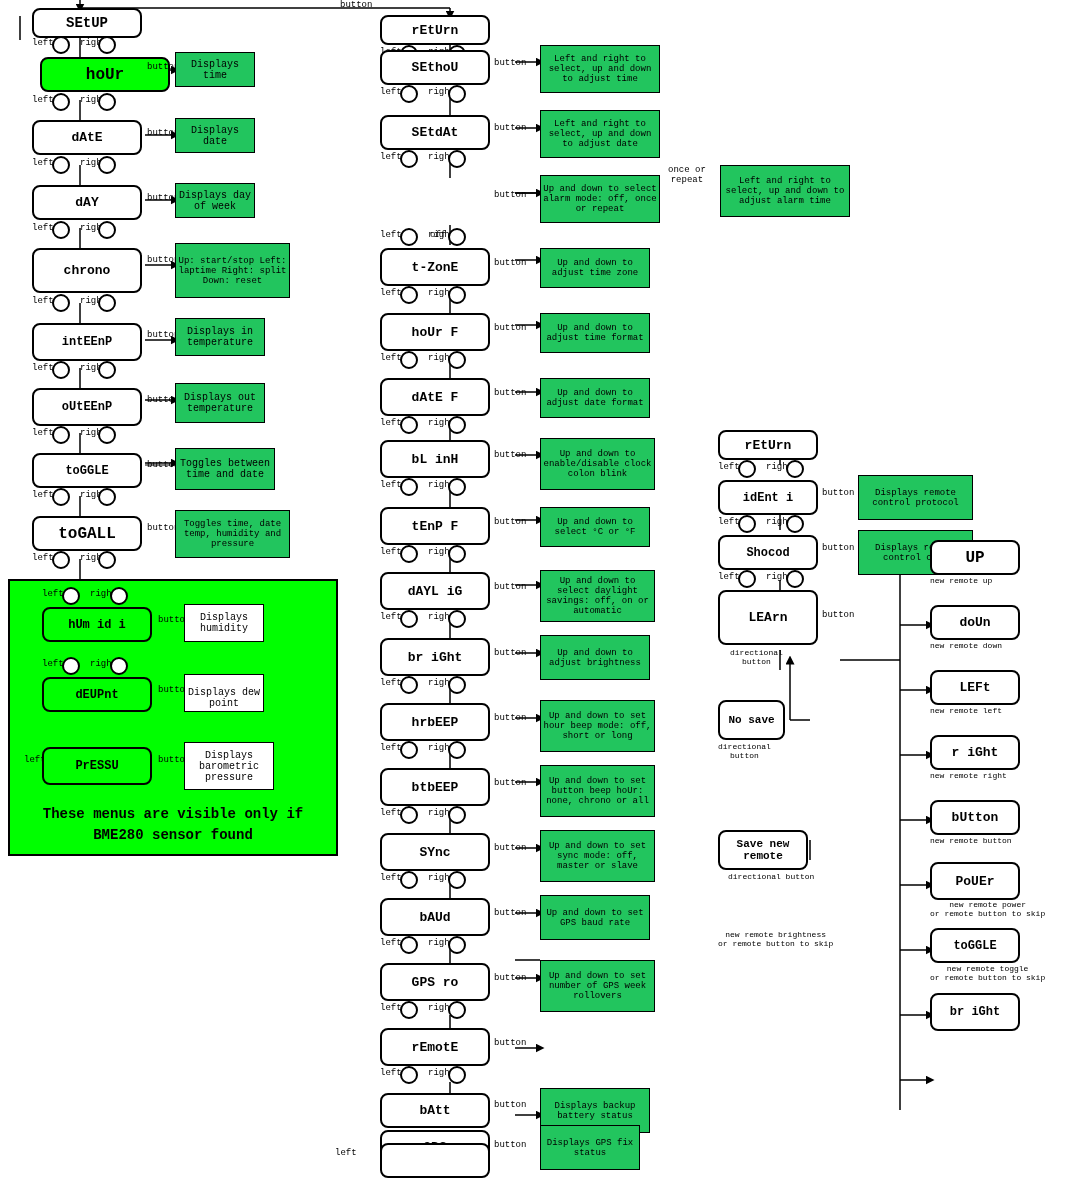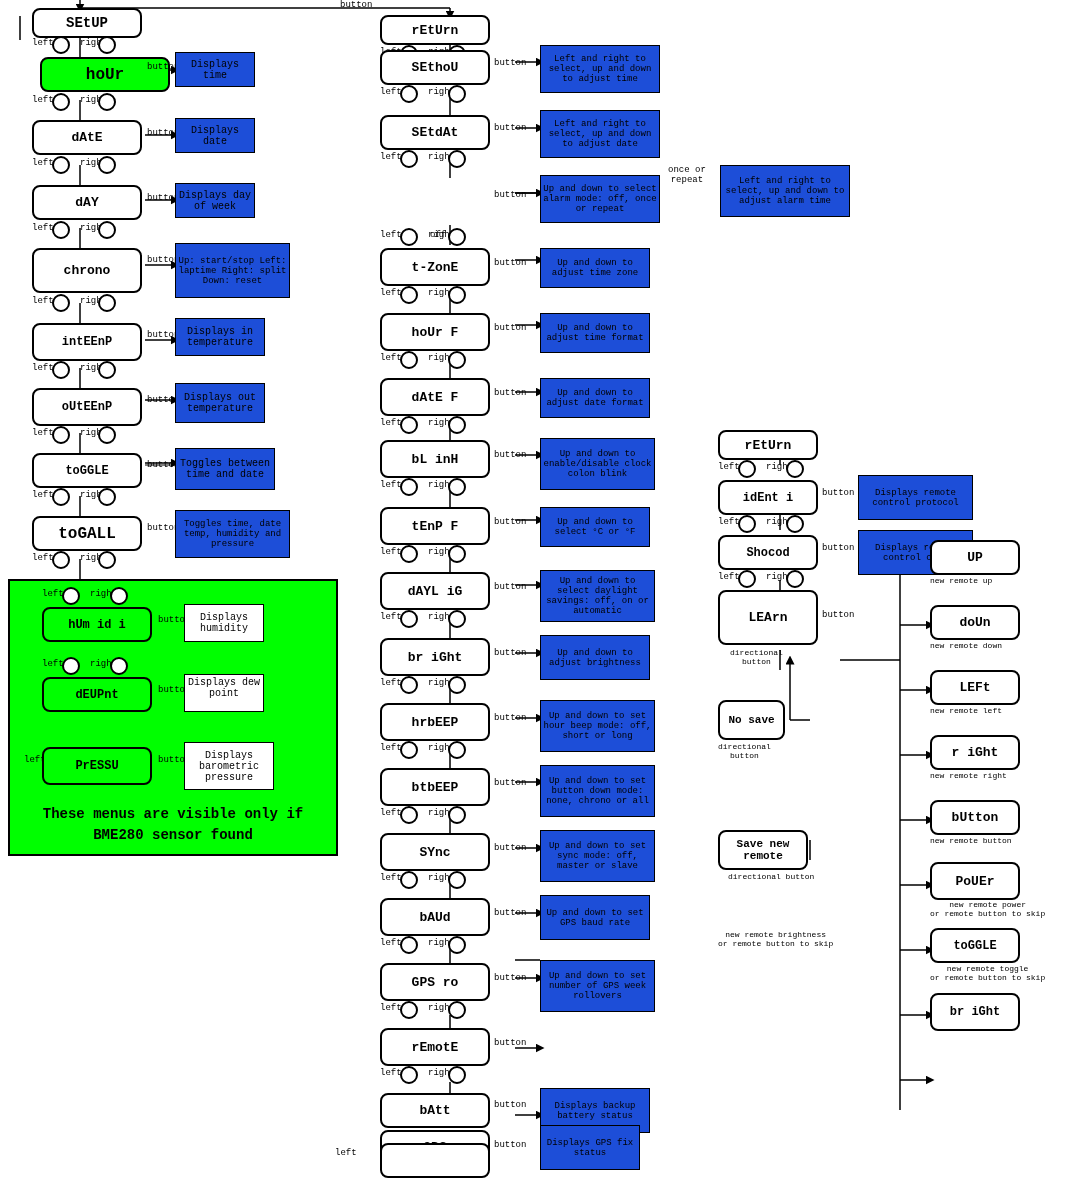--- a/index.html
+++ b/index.html
@@ -57,21 +57,21 @@
     .green-box {
       position: absolute;
       background: #00ff00;
       border: 2px solid #000;
       padding: 5px;
       text-align: center;
     }
     .description {
       position: absolute;
       border: 1.5px solid #000;
-      background: #1d4ed8;
+      background: #22c55e;
       font-size: 10px;
       text-align: center;
       display: flex;
       align-items: center;
       justify-content: center;
       padding: 2px;
     }
   </style>
 </head>
 <body>
@@ -310,21 +310,21 @@
 
   <div style="position:relative;height:65px;margin-bottom:5px">
     <div class="label" style="left:24px;top:0px;font-size:9px">left</div>
     <div style="position:absolute;left:44px;top:-2px;width:18px;height:18px;border:2px solid #000;border-radius:50%;background:#fff"></div>
     <div class="label" style="left:72px;top:0px;font-size:9px">right</div>
     <div style="position:absolute;left:92px;top:-2px;width:18px;height:18px;border:2px solid #000;border-radius:50%;background:#fff"></div>
     <div class="node rounded green-bg" style="left:24px;top:18px;width:110px;height:35px;font-size:12px">
       <span>dEUPnt</span>
     </div>
     <div class="label" style="left:140px;top:26px;font-size:9px">button</div>
-    <div class="description" style="left:166px;top:15px;width:80px;height:38px;font-size:10px;border:1.5px solid #000;background:#fff;display:flex;align-items:flex-start;justify-content:center">
+    <div class="description" style="left:166px;top:15px;width:80px;height:38px;font-size:10px;border:1.5px solid #000;background:#fff;display:flex;align-items:flex-end;justify-content:center">
       <span>Displays dew point</span>
     </div>
   </div>
 
   <div style="position:relative;height:65px;margin-bottom:5px">
     <div class="label" style="left:6px;top:26px;font-size:9px">left</div>
     <div class="node rounded green-bg" style="left:24px;top:18px;width:110px;height:38px;font-size:12px">
       <span>PrESSU</span>
     </div>
     <div class="label" style="left:140px;top:26px;font-size:9px">button</div>
@@ -486,21 +486,21 @@
 <div class="label" style="left:380px;top:743px;font-size:9px">left</div>
 <div class="node pill" style="left:400px;top:741px;width:18px;height:18px"></div>
 <div class="label" style="left:428px;top:743px;font-size:9px">right</div>
 <div class="node pill" style="left:448px;top:741px;width:18px;height:18px"></div>
 
 <div class="node rounded" style="left:380px;top:768px;width:110px;height:38px;font-size:13px">
   <span>btbEEP</span>
 </div>
 <div class="label" style="left:494px;top:778px;font-size:9px">button</div>
 <div class="description" style="left:540px;top:765px;width:115px;height:52px;font-size:9px">
-  <span>Up and down to set button down mode: none, chrono or all</span>
+  <span>Up and down to set button beep hoUr: none, chrono or all</span>
 </div>
 <div class="label" style="left:380px;top:808px;font-size:9px">left</div>
 <div class="node pill" style="left:400px;top:806px;width:18px;height:18px"></div>
 <div class="label" style="left:428px;top:808px;font-size:9px">right</div>
 <div class="node pill" style="left:448px;top:806px;width:18px;height:18px"></div>
 
 <div class="node rounded" style="left:380px;top:833px;width:110px;height:38px;font-size:13px">
   <span>SYnc</span>
 </div>
 <div class="label" style="left:494px;top:843px;font-size:9px">button</div>
@@ -596,21 +596,21 @@
 </div>
 <div class="label" style="left:718px;top:742px;font-size:8px">directional<br>button</div>
 
 <div class="node rounded" style="left:718px;top:830px;width:90px;height:40px;font-size:11px;text-align:center">
   <span>Save new remote</span>
 </div>
 <div class="label" style="left:728px;top:872px;font-size:8px">directional button</div>
 
 <div class="label" style="left:718px;top:930px;font-size:8px">new remote brightness<br>or remote button to skip</div>
 
-<div class="node rounded" style="left:930px;top:540px;width:90px;height:35px;font-size:13px">
+<div class="node rounded" style="left:930px;top:540px;width:90px;height:35px;font-size:16px">
   <span>UP</span>
 </div>
 <div class="label" style="left:930px;top:576px;font-size:8px">new remote up</div>
 
 <div class="node rounded" style="left:930px;top:605px;width:90px;height:35px;font-size:13px">
   <span>doUn</span>
 </div>
 <div class="label" style="left:930px;top:641px;font-size:8px">new remote down</div>
 
 <div class="node rounded" style="left:930px;top:670px;width:90px;height:35px;font-size:13px">

